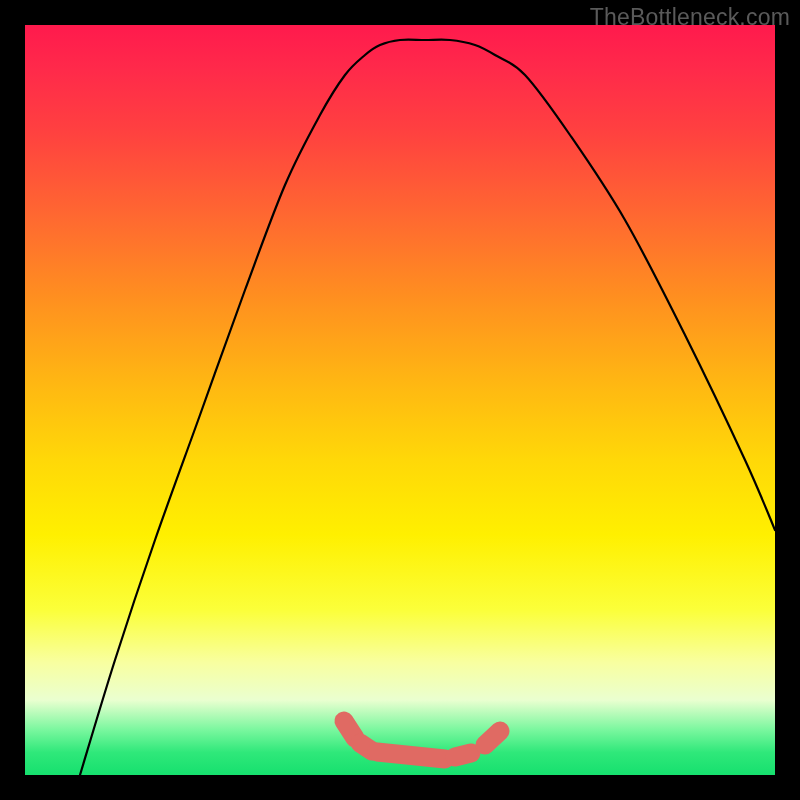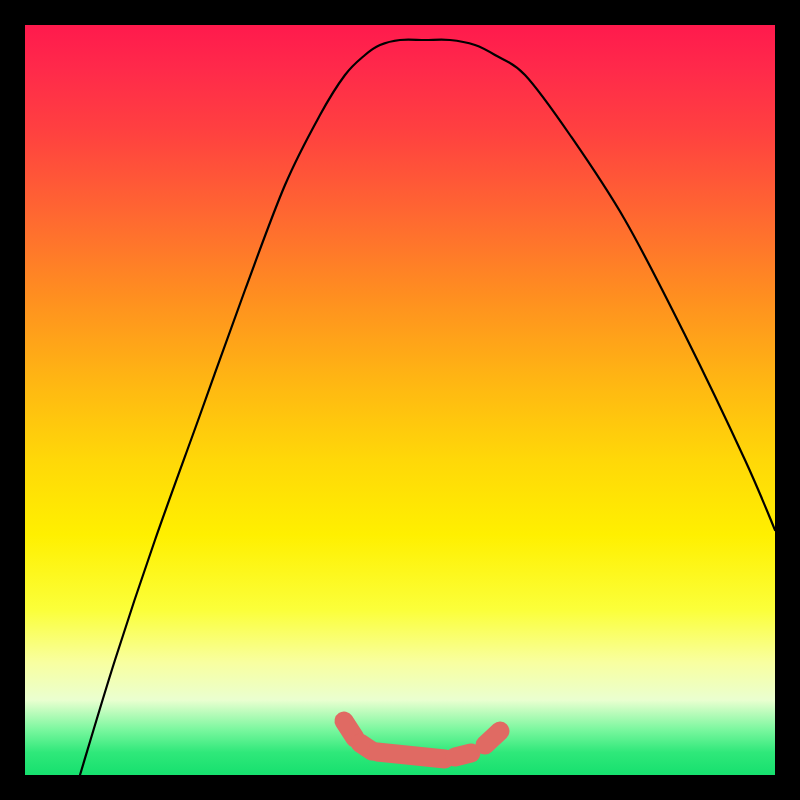--- a/index.html
+++ b/index.html
@@ -53,20 +53,21 @@
     font-size: 23px;
     font-weight: 400;
     letter-spacing: 0.2px;
     user-select: none;
   }
 </style>
 </head>
 <body>
 
 <div class="frame">
+  <div class="watermark">TheBottleneck.com</div>
   <div class="plot">
     <svg class="curve" viewBox="0 0 750 750" preserveAspectRatio="none">
       <path id="main-curve" d="M 55 750 C 60.8 730.8, 77.5 674.2, 90 635 C 102.5 595.8, 115.8 555.8, 130 515 C 144.2 474.2, 160.0 431.7, 175 390 C 190.0 348.3, 205.8 303.3, 220 265 C 234.2 226.7, 247.5 189.2, 260 160 C 272.5 130.8, 285.0 108.3, 295 90 C 305.0 71.7, 312.5 60.0, 320 50 C 327.5 40.0, 334.2 35.0, 340 30 C 345.8 25.0, 349.2 22.5, 355 20 C 360.8 17.5, 367.5 15.8, 375 15 C 382.5 14.2, 391.7 15.0, 400 15 C 408.3 15.0, 416.7 14.2, 425 15 C 433.3 15.8, 442.5 17.5, 450 20 C 457.5 22.5, 461.7 25.0, 470 30 C 478.3 35.0, 487.5 36.7, 500 50 C 512.5 63.3, 528.3 85.8, 545 110 C 561.7 134.2, 580.8 161.7, 600 195 C 619.2 228.3, 640.0 270.0, 660 310 C 680.0 350.0, 705.0 402.5, 720 435 C 735.0 467.5, 745.0 493.3, 750 505" fill="none" stroke="#000" stroke-width="2.2" stroke-linecap="round"></path>
       <g id="band">
           <line x1="319" y1="696" x2="330" y2="713" stroke="#e06a63" stroke-width="19" stroke-linecap="round"></line>
           <line x1="335" y1="718" x2="347" y2="726" stroke="#e06a63" stroke-width="19" stroke-linecap="round"></line>
           <line x1="352" y1="727" x2="420" y2="734" stroke="#e06a63" stroke-width="19" stroke-linecap="round"></line>
           <line x1="430" y1="732" x2="446" y2="728" stroke="#e06a63" stroke-width="19" stroke-linecap="round"></line>
           <line x1="460" y1="720" x2="475" y2="706" stroke="#e06a63" stroke-width="19" stroke-linecap="round"></line>
         </g>

